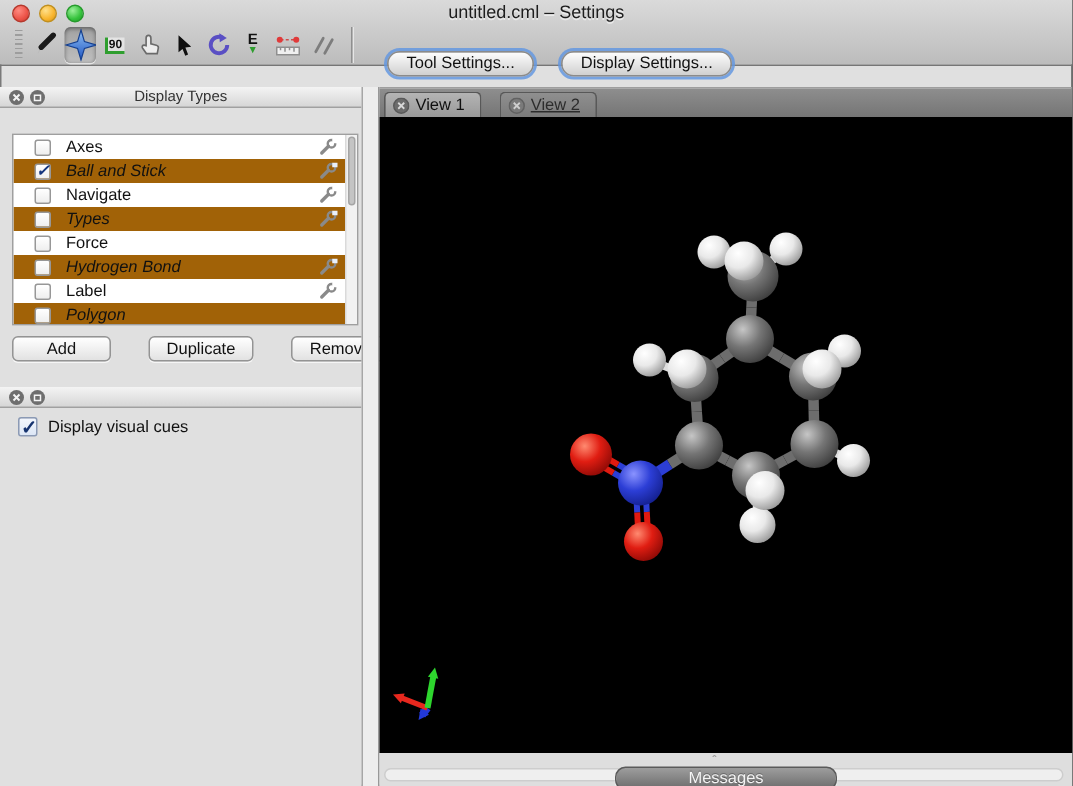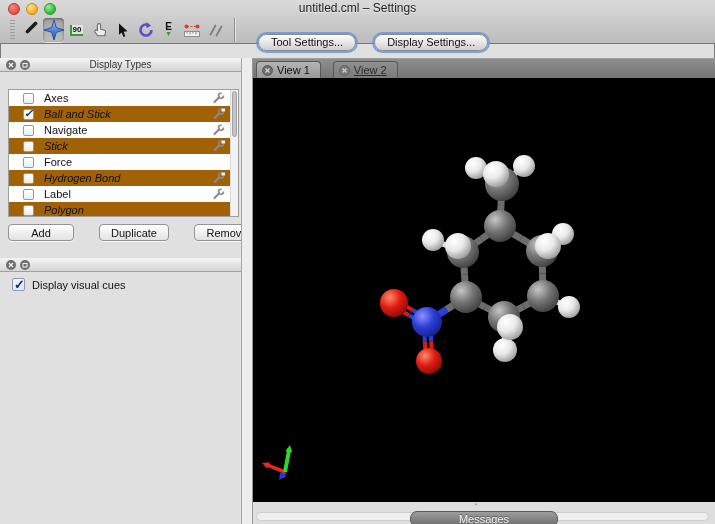--- a/index.html
+++ b/index.html
@@ -221,21 +221,21 @@
             <span class="cb"></span>
             <span class="dt-label">Navigate</span>
             <svg width="13" height="12" class="wrench">
               <line x1="2.5" y1="10" x2="7" y2="5.5" stroke="#8a8a8a" stroke-width="2.2" stroke-linecap="round"></line>
               <circle cx="9" cy="3.8" r="2.5" fill="none" stroke="#8a8a8a" stroke-width="1.6"></circle>
               <rect x="9.5" y="0.5" width="4" height="3" fill="#ffffff"></rect>
             </svg>
           </div>
           <div class="dt-row stripe">
             <span class="cb"></span>
-            <span class="dt-label">Stick</span>
+            <span class="dt-label">Types</span>
             <svg width="13" height="12" class="wrench">
               <line x1="2.5" y1="10" x2="7" y2="5.5" stroke="#8a8a8a" stroke-width="2.2" stroke-linecap="round"></line>
               <circle cx="9" cy="3.8" r="2.5" fill="none" stroke="#8a8a8a" stroke-width="1.6"></circle>
               <rect x="9.5" y="0.5" width="4" height="3" fill="#e9f0fa"></rect>
             </svg>
           </div>
           <div class="dt-row">
             <span class="cb"></span>
             <span class="dt-label">Force</span>
           </div>

